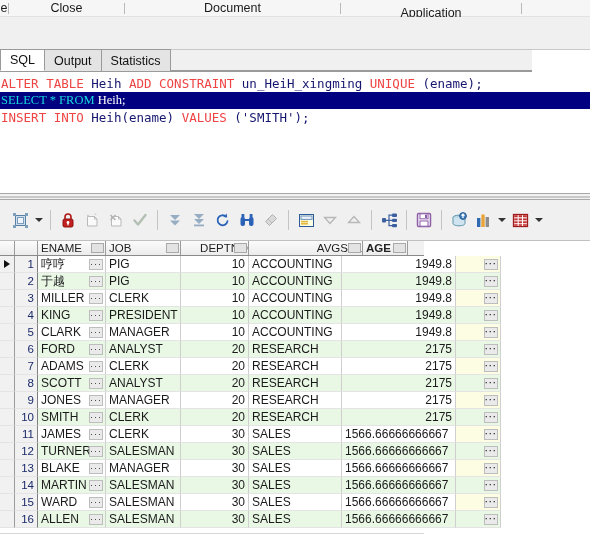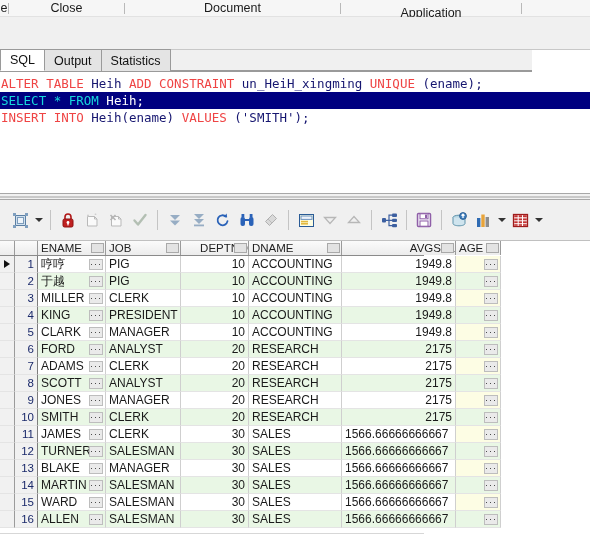--- a/index.html
+++ b/index.html
@@ -96,21 +96,21 @@
   .codeline {
     font-family:"DejaVu Sans Mono", monospace;
     font-size:12.5px;
     line-height:17px;
     height:17px;
     white-space:pre;
     padding-left:1px;
   }
   .kw  { color:#ef4444; }
   .id  { color:#161670; }
-  .sel-line { background:#000080; }
+  .sel-line { background:#000080;font-family:Liberation Serif, serif; }
   .sel-line .kw { color:#16d6dc; }
   .sel-line .id { color:#ffffff; }
   .sel-span { background:#000080; display:inline-block; }
 
   
   .splitter {
     position:absolute; left:0; top:193px; width:590px; height:7px;
     background:#f1f1f1;
     border-top:1px solid #a8a8a8;
     border-bottom:1px solid #a8a8a8;
@@ -194,21 +194,21 @@
   }
   .arrow-glyph {
     width:0;height:0;border-top:4px solid transparent;border-bottom:4px solid transparent;
     border-left:6px solid #111;
   }
   .c-ename { width:68px; }
   .c-job   { width:75px; }
   .c-dept  { width:68px; justify-content:flex-end; }
   .c-dname { width:93px; }
   .c-avg   { width:114px; justify-content:flex-end; }
-  .c-age   { width:45px; }
+  .c-age   { width:45px;font-weight:bold; }
   .ellip {
     position:absolute; right:2px; top:3px;
     width:14px; height:11px;
     background:#eaeaea; border:1px solid #bdbdbd;
     font-size:9px; line-height:9px; color:#333;
     display:flex; align-items:center; justify-content:center;
     letter-spacing:1px;
   }
   .c-avg.leftalign { justify-content:flex-start; }
   .row-white .cell { background:#ffffff; }
@@ -436,24 +436,20 @@
           <span class="grip"></span>
         </div>
         <div class="hcell c-job">
           <span>JOB</span>
           <span class="grip"></span>
         </div>
         <div class="hcell c-dept">
           <span>DEPTNO</span>
           <span class="grip"></span>
         </div>
-        <div class="hcell c-dname">
-          <span>DNAME</span>
-          <span class="grip"></span>
-        </div>
         <div class="hcell c-avg">
           <span>AVGSAL</span>
           <span class="grip"></span>
         </div>
         <div class="hcell c-age">
           <span>AGE</span>
           <span class="grip"></span>
         </div>
       </div>
     <div id="gridbody">

